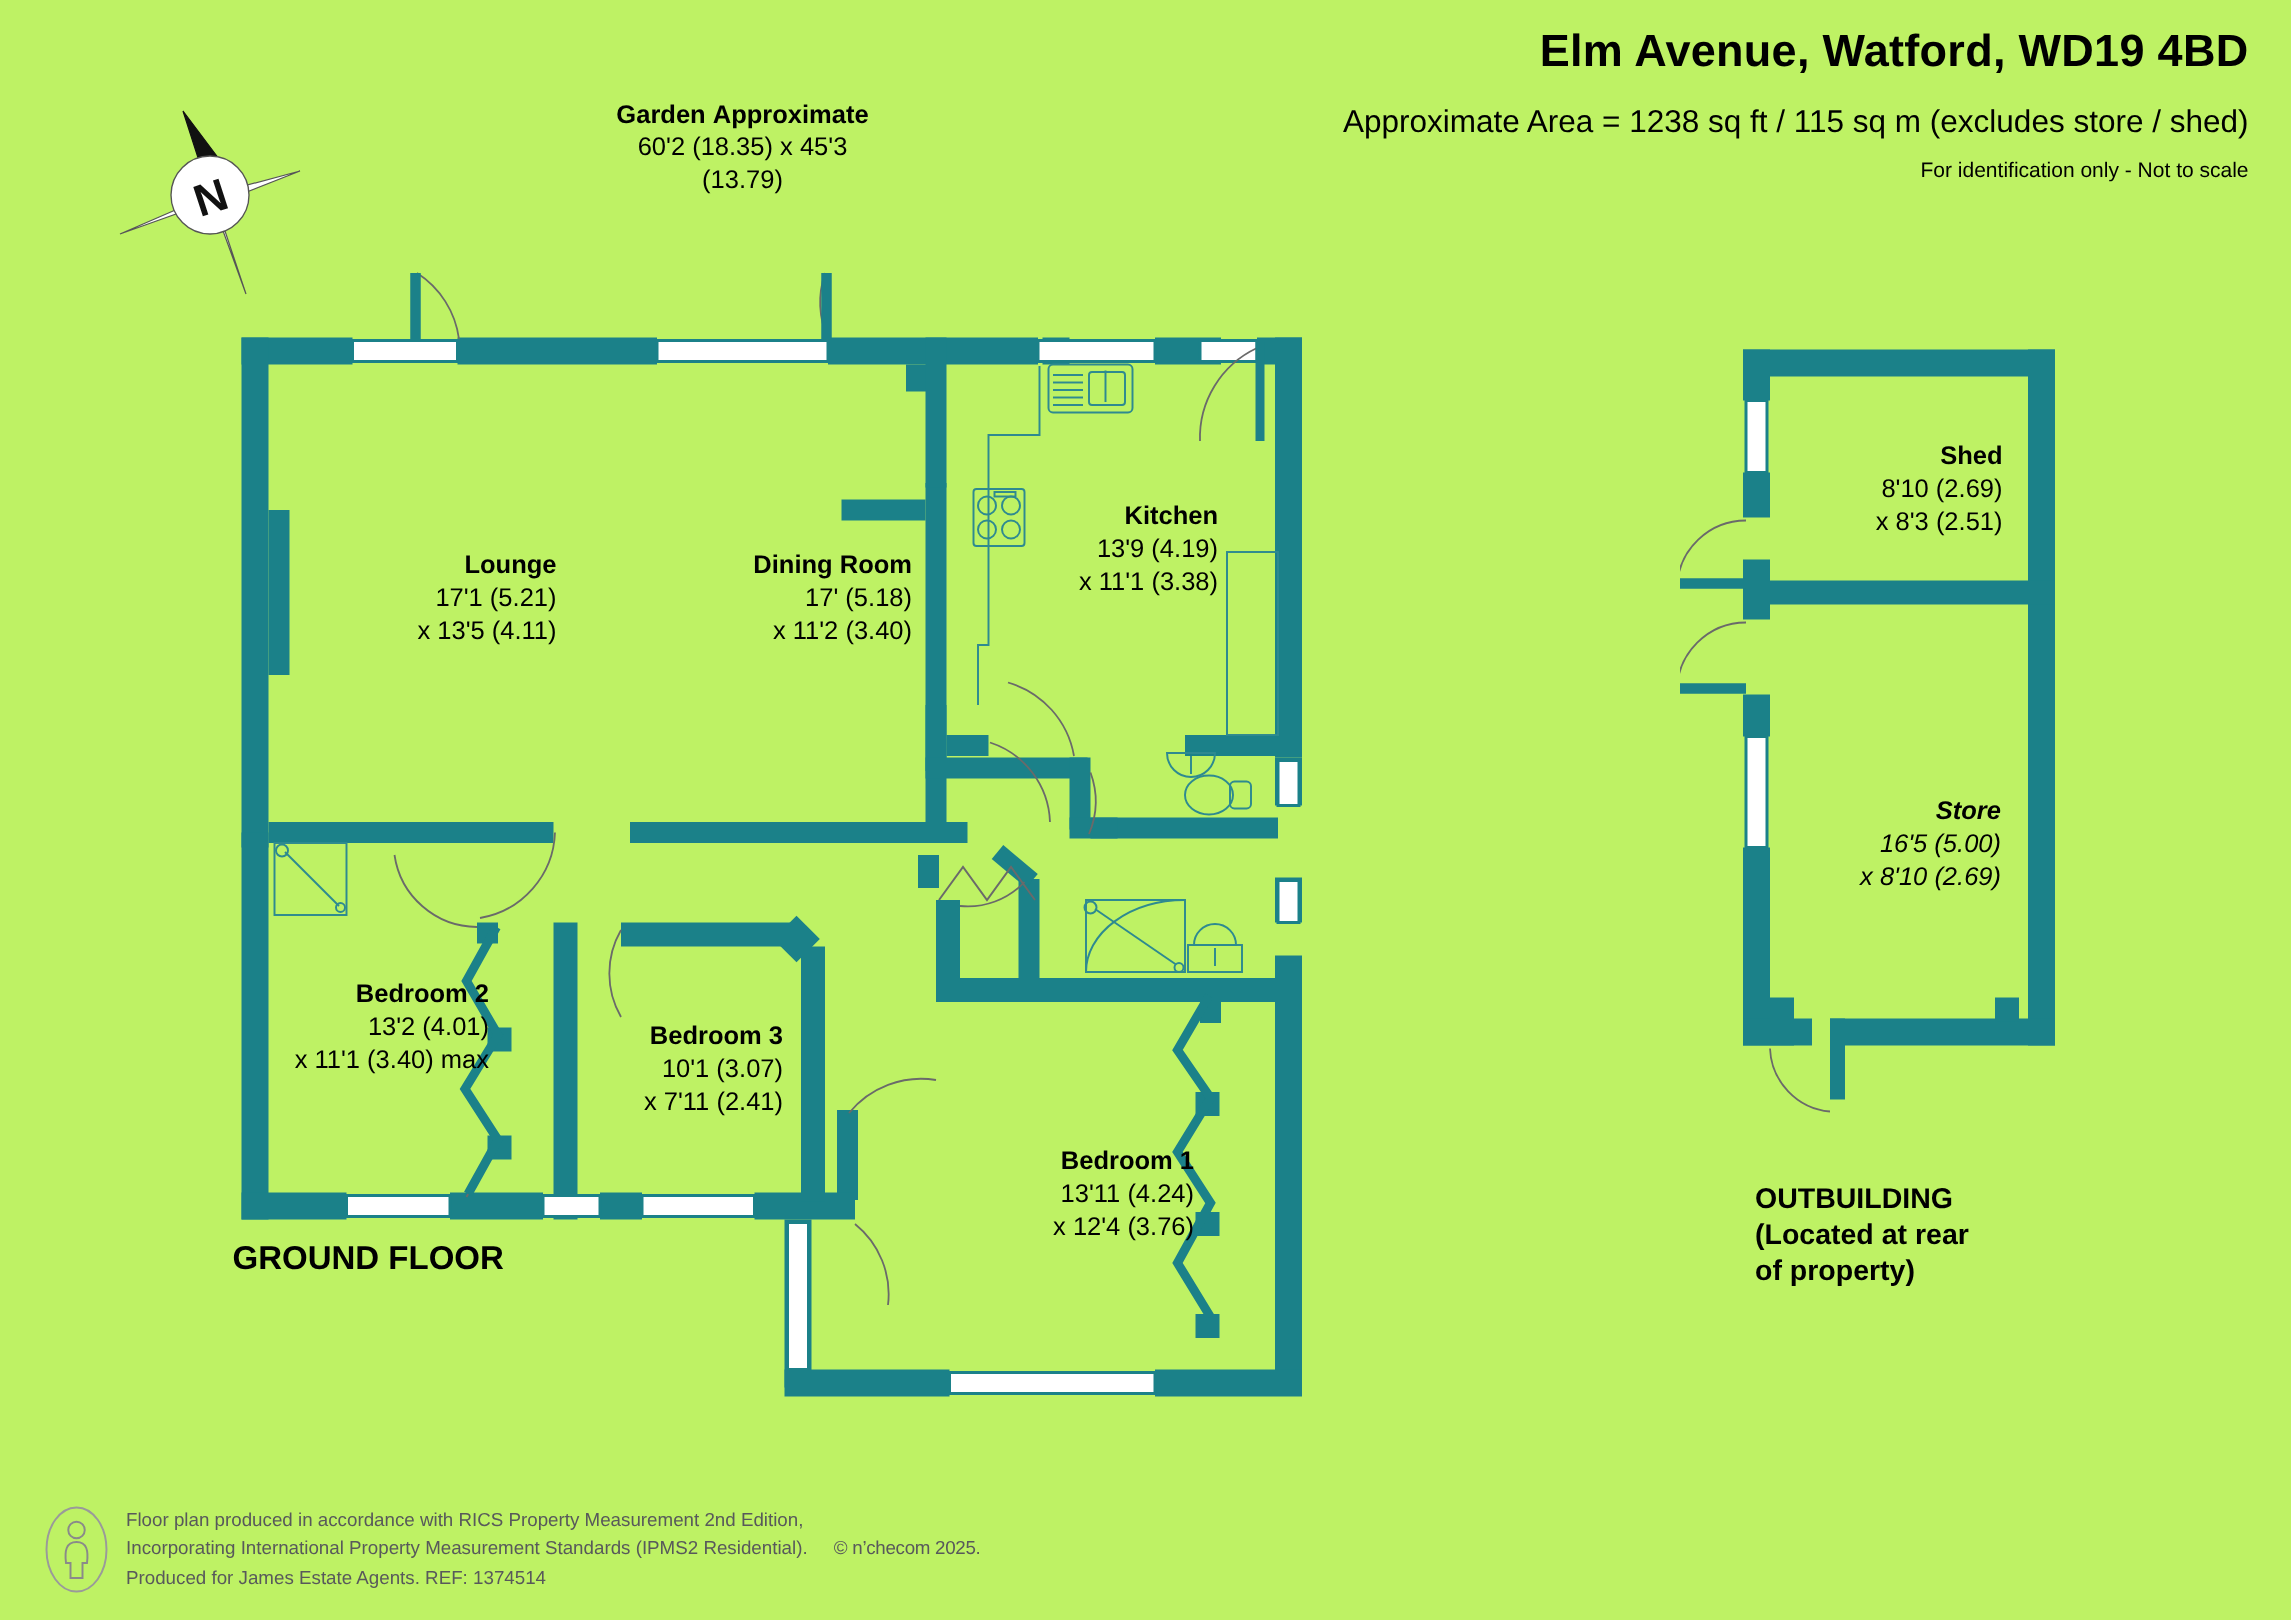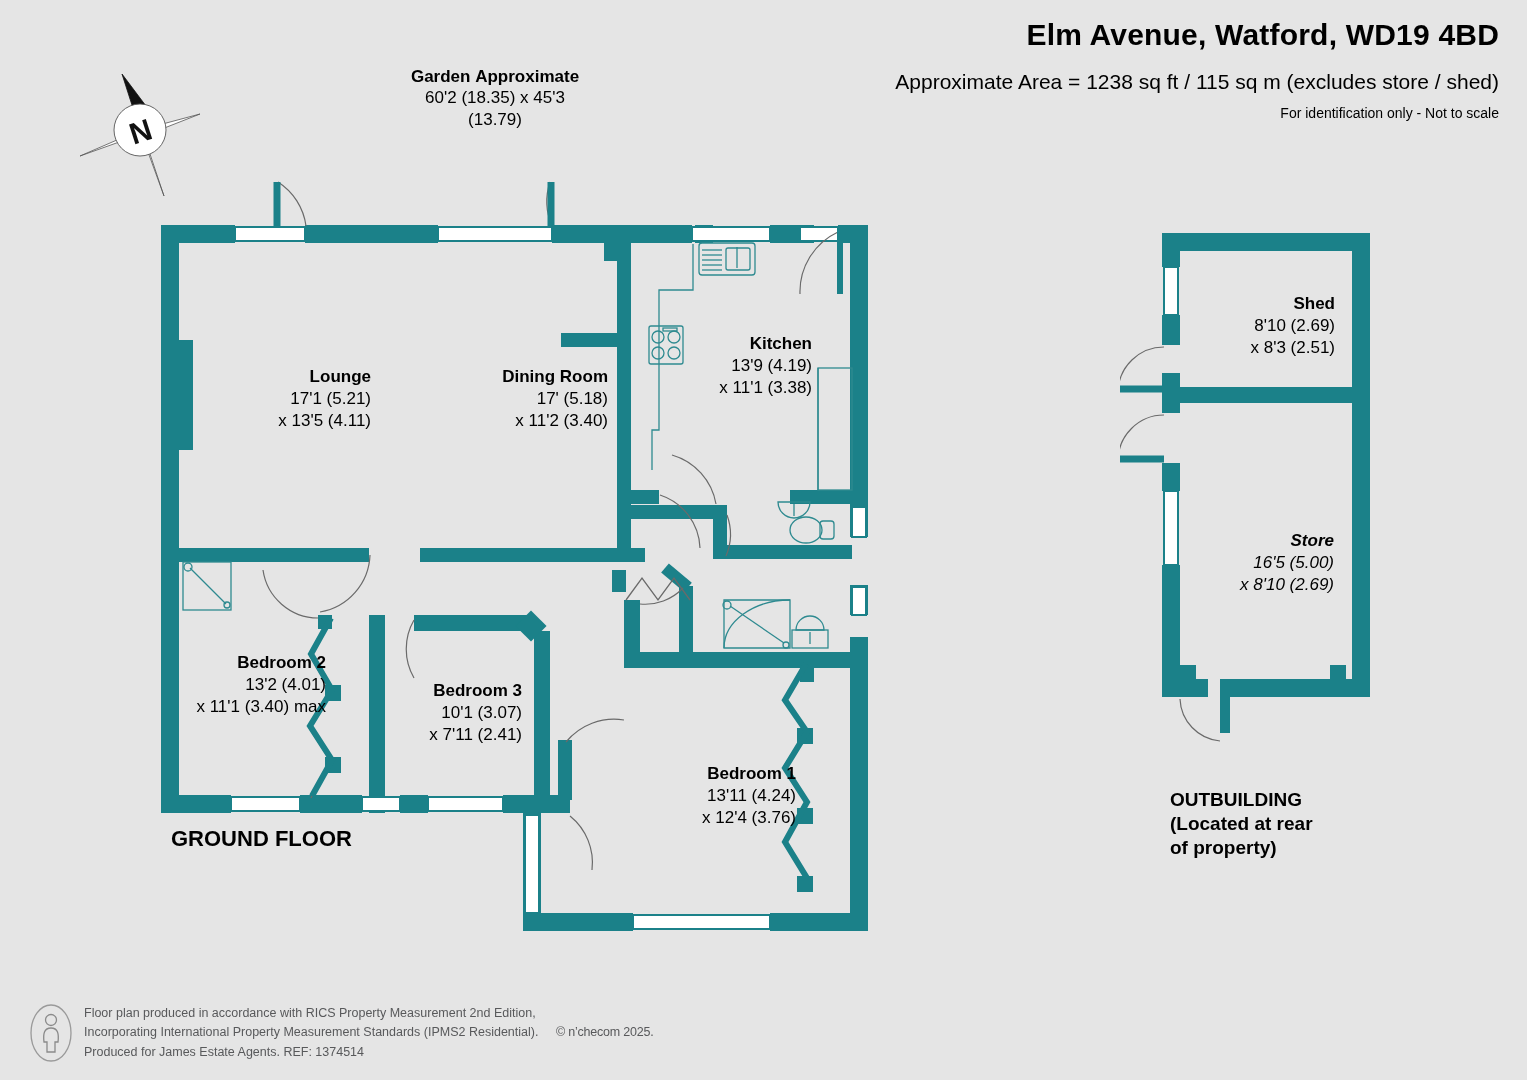--- a/index.html
+++ b/index.html
@@ -6,21 +6,21 @@
   * { box-sizing: border-box; }
   html, body {
     margin: 0; padding: 0;
     background: #ffffff;
     font-family: "Liberation Sans", sans-serif;
   }
   #page {
     position: relative;
     width: 1527px;
     height: 1080px;
-    background: #e5e5e5;
+    background: #bef264;
     overflow: hidden;
   }
 
   
   .hdr-title {
     position: absolute;
     right: 28px; top: 18px;
     font-size: 30px;
     font-weight: bold;
     color: #000;
@@ -68,21 +68,20 @@
   }
   .rlabel .rname { font-weight: bold; display:block; }
   .rlabel .rdim  { display:block; }
 
   .floor-title {
     position: absolute;
     font-size: 22px;
     font-weight: bold;
     color: #000;
     white-space: nowrap;
-    margin-left: 16px;
   }
   .out-title {
     position: absolute;
     text-align: left;
     font-size: 19px;
     font-weight: bold;
     color: #000;
     line-height: 1.25;
   }
 

